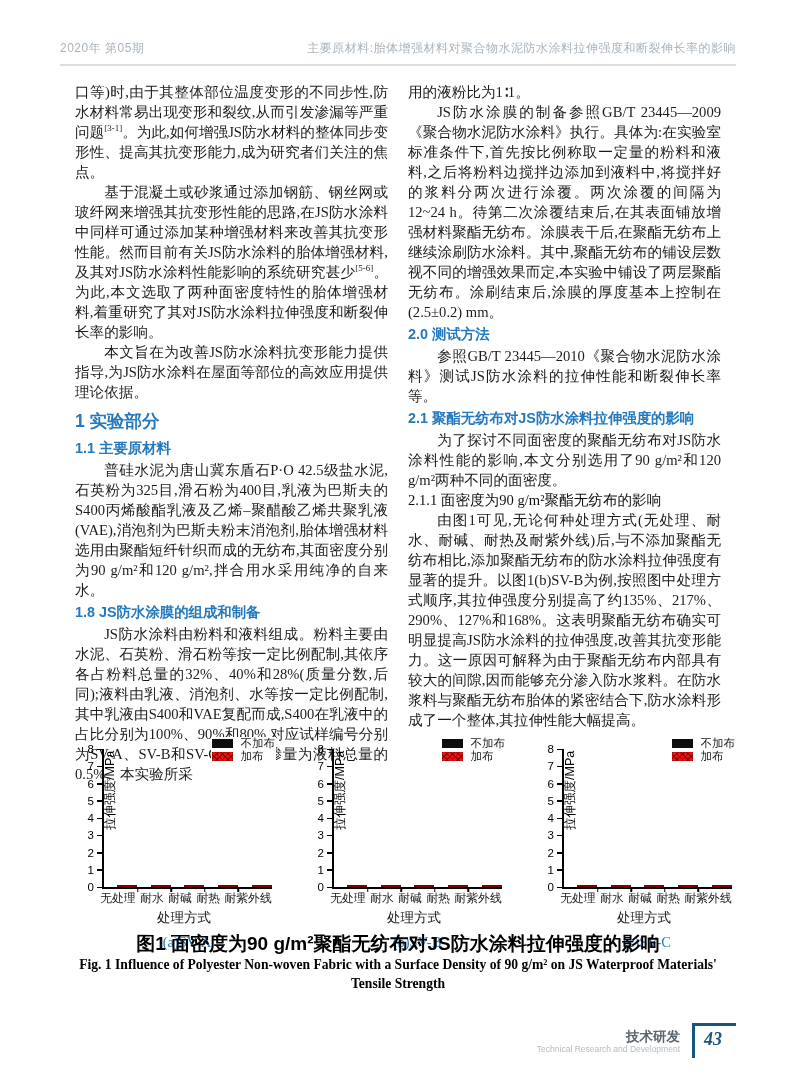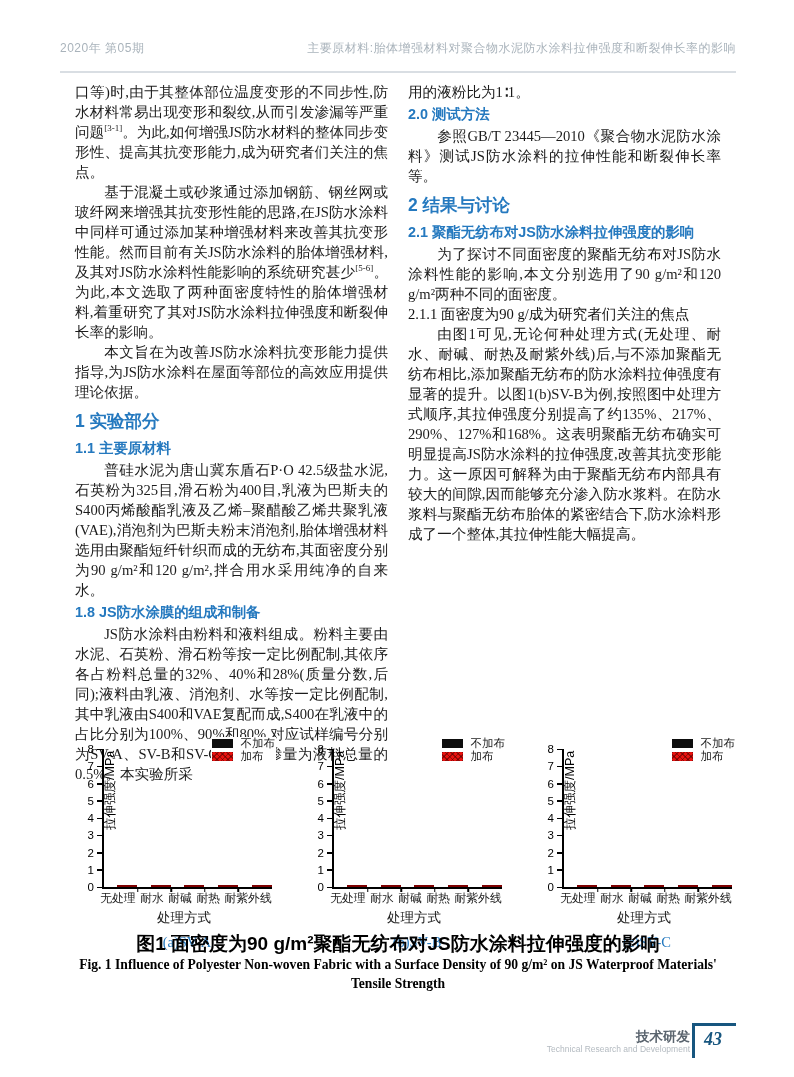--- a/index.html
+++ b/index.html
@@ -4,21 +4,21 @@
 <style>
   html,body{margin:0;padding:0;background:#e9e9e9;}
   .page{
     position:relative;width:794px;height:1077px;background:#ffffff;margin:0 auto;
     font-family:"Liberation Serif","DejaVu Serif",serif;color:#1b1b1b;overflow:hidden;
   }
   
   .header{
     position:absolute;left:60px;right:58px;top:40px;
     display:flex;justify-content:space-between;align-items:flex-end;
-    padding-bottom:14px;border-bottom:2px solid #d9dee3;
+    padding-bottom:7px;border-bottom:2px solid #d9dee3;
     font-family:"Liberation Sans","DejaVu Sans",sans-serif;
     font-size:12px;color:#a9b3bb;letter-spacing:.5px;
   }
   
   .columns{position:absolute;top:82px;left:75px;width:646px;display:flex;gap:20px;}
   .col{width:313px;font-size:14.6px;line-height:20px;text-align:justify;}
   .col p{margin:0;text-indent:2em;}
   .col p.blk-p-cont{text-indent:0;}
   .col sup{font-size:9px;line-height:0;vertical-align:super;}
   .blk-h1{
@@ -86,21 +86,21 @@
   .footer-text{text-align:right;margin-top:6px;}
   .footer-zh{
     font-family:"Liberation Sans","DejaVu Sans",sans-serif;
     font-weight:bold;font-size:13.5px;color:#5a646e;line-height:15px;
   }
   .footer-en{
     font-family:"Liberation Sans","DejaVu Sans",sans-serif;
     font-size:8.5px;color:#b4bbc1;line-height:11px;
   }
   .footer-page{
-    margin-left:2px;border-top:3px solid #17567f;border-left:3px solid #17567f;
+    margin-left:12px;border-top:3px solid #17567f;border-left:3px solid #17567f;
     padding:3px 14px 8px 9px;
     font-family:"Liberation Serif","DejaVu Serif",serif;
     font-style:italic;font-weight:bold;font-size:18px;color:#17567f;
   }
 </style>
 </head>
 <body>
 
 <div class="page">
 
@@ -115,26 +115,26 @@
         <p class="blk-p">基于混凝土或砂浆通过添加钢筋、钢丝网或玻纤网来增强其抗变形性能的思路,在JS防水涂料中同样可通过添加某种增强材料来改善其抗变形性能。然而目前有关JS防水涂料的胎体增强材料,及其对JS防水涂料性能影响的系统研究甚少<sup>[5-6]</sup>。为此,本文选取了两种面密度特性的胎体增强材料,着重研究了其对JS防水涂料拉伸强度和断裂伸长率的影响。</p>
         <p class="blk-p">本文旨在为改善JS防水涂料抗变形能力提供指导,为JS防水涂料在屋面等部位的高效应用提供理论依据。</p>
         <div class="blk-h1">1  实验部分</div>
         <div class="blk-h2">1.1  主要原材料</div>
         <p class="blk-p">普硅水泥为唐山冀东盾石P·O 42.5级盐水泥,石英粉为325目,滑石粉为400目,乳液为巴斯夫的S400丙烯酸酯乳液及乙烯–聚醋酸乙烯共聚乳液(VAE),消泡剂为巴斯夫粉末消泡剂,胎体增强材料选用由聚酯短纤针织而成的无纺布,其面密度分别为90 g/m²和120 g/m²,拌合用水采用纯净的自来水。</p>
         <div class="blk-h2">1.8  JS防水涂膜的组成和制备</div>
         <p class="blk-p">JS防水涂料由粉料和液料组成。粉料主要由水泥、石英粉、滑石粉等按一定比例配制,其依序各占粉料总量的32%、40%和28%(质量分数,后同);液料由乳液、消泡剂、水等按一定比例配制,其中乳液由S400和VAE复配而成,S400在乳液中的占比分别为100%、90%和80%,对应试样编号分别为SV-A、SV-B和SV-C,消泡剂掺量为液料总量的0.5%。本实验所采</p>
       </div>
     <div class="col" id="right-col">
         <p class="blk-p-cont">用的液粉比为1∶1。</p>
+        <p class="blk-p">JS防水涂膜的制备参照GB/T 23445—2009《聚合物水泥防水涂料》执行。具体为:在实验室标准条件下,首先按比例称取一定量的粉料和液料,之后将粉料边搅拌边添加到液料中,将搅拌好的浆料分两次进行涂覆。两次涂覆的间隔为12~24 h。待第二次涂覆结束后,在其表面铺放增强材料聚酯无纺布。涂膜表干后,在聚酯无纺布上继续涂刷防水涂料。其中,聚酯无纺布的铺设层数视不同的增强效果而定,本实验中铺设了两层聚酯无纺布。涂刷结束后,涂膜的厚度基本上控制在(2.5±0.2) mm。</p>
         <div class="blk-h2">2.0  测试方法</div>
         <p class="blk-p">参照GB/T 23445—2010《聚合物水泥防水涂料》测试JS防水涂料的拉伸性能和断裂伸长率等。</p>
-        <div class="blk-h1">2  结果与讨论</div>
         <div class="blk-h2">2.1  聚酯无纺布对JS防水涂料拉伸强度的影响</div>
         <p class="blk-p">为了探讨不同面密度的聚酯无纺布对JS防水涂料性能的影响,本文分别选用了90 g/m²和120 g/m²两种不同的面密度。</p>
-        <div class="blk-h3">2.1.1  面密度为90 g/成为研究者们关注的焦点</div>
+        <div class="blk-h3">2.1.1  面密度为90 g/m²聚酯无纺布的影响</div>
         <p class="blk-p">由图1可见,无论何种处理方式(无处理、耐水、耐碱、耐热及耐紫外线)后,与不添加聚酯无纺布相比,添加聚酯无纺布的防水涂料拉伸强度有显著的提升。以图1(b)SV-B为例,按照图中处理方式顺序,其拉伸强度分别提高了约135%、217%、290%、127%和168%。这表明聚酯无纺布确实可明显提高JS防水涂料的拉伸强度,改善其抗变形能力。这一原因可解释为由于聚酯无纺布内部具有较大的间隙,因而能够充分渗入防水浆料。在防水浆料与聚酯无纺布胎体的紧密结合下,防水涂料形成了一个整体,其拉伸性能大幅提高。</p>
       </div>
   </div>
 
   <div class="charts-row" id="charts-row">
       <div class="chart">
         <div class="plot-wrap">
           <div class="plot">
             <div class="ylab">拉伸强度/MPa</div>
             <div class="ytick" style="bottom: calc(0% - 1px);"></div>

